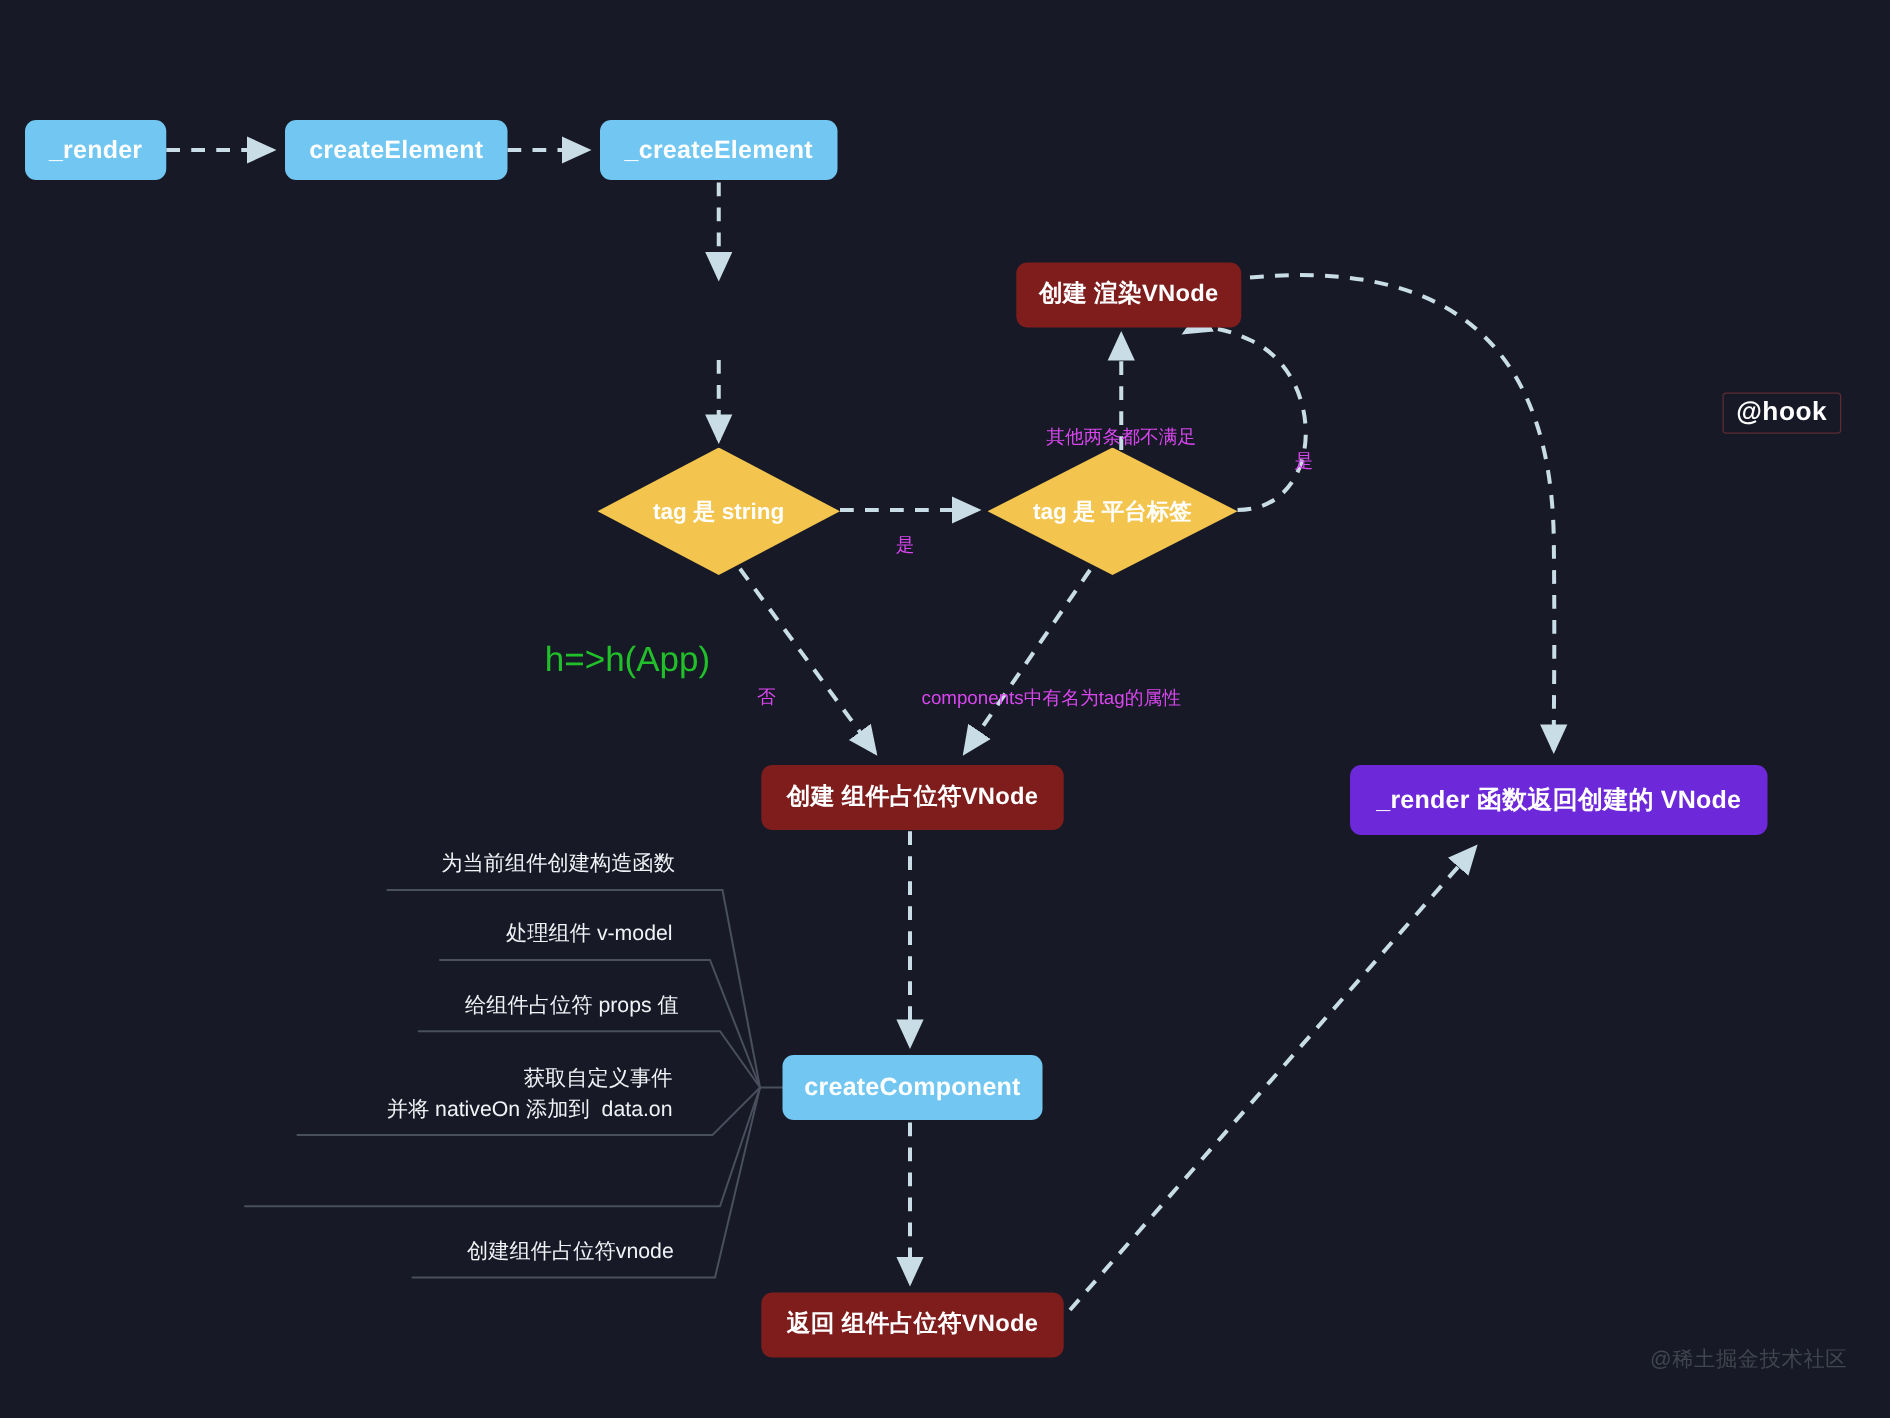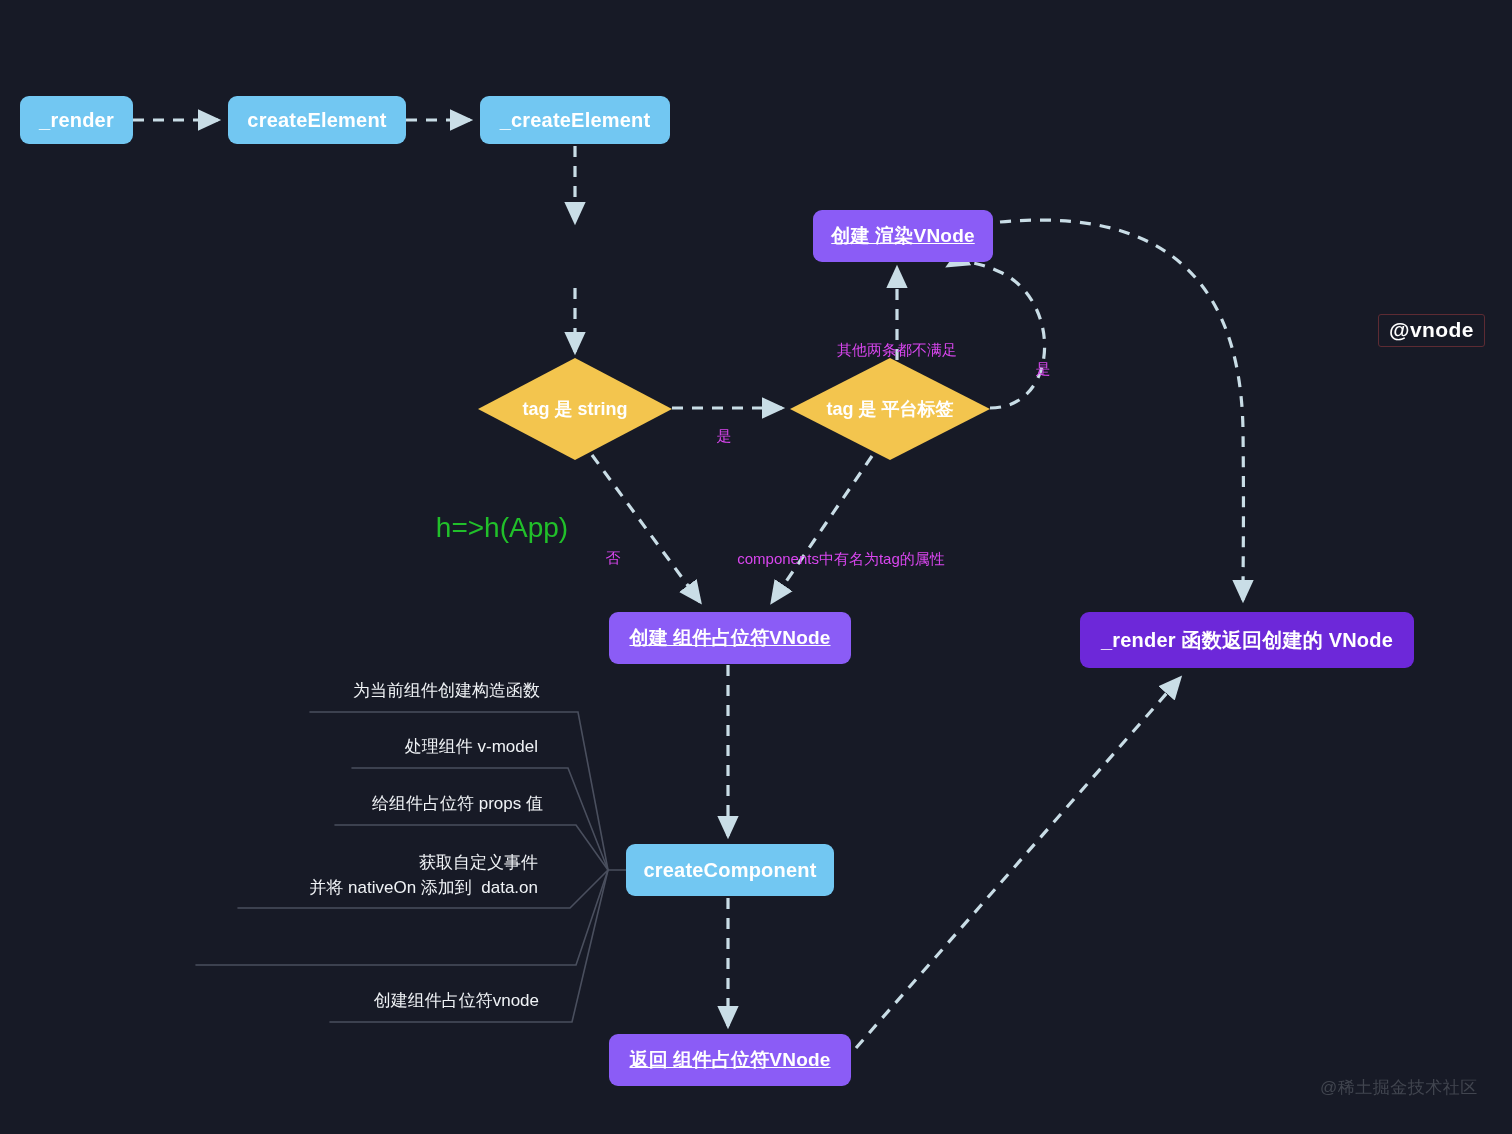--- a/index.html
+++ b/index.html
@@ -43,21 +43,21 @@
     justify-content: center;
     border-radius: 9px;
     color: #ffffff;
     font-weight: bold;
     letter-spacing: .2px;
     text-align: center;
     white-space: nowrap;
     line-height: 1.2;
   }
   .node.blue   { background: #72c7f2; }
-  .node.green  { background: #8b5cf6; text-decoration: underline; }
+  .node.green  { background: #7f1d1d; }
   .node.red    { background: #6d28d9; }
 
   
   .diamond-wrap {
     position: absolute;
   }
   .diamond-wrap .shape {
     position: absolute;
     inset: 0;
     background: #f3c54e;
@@ -242,17 +242,17 @@
   <div class="mind-item" style="left:0px; top:760px; width:538px;">处理组件 v-model</div>
 
   <div class="mind-item" style="left:0px; top:817px; width:543px;">给组件占位符 props 值</div>
 
   <div class="mind-item" style="left:0px; top:900px; width:538px;">获取自定义事件
 并将 nativeOn 添加到  data.on</div>
 
 
   <div class="mind-item" style="left:0px; top:1014px; width:539px;">创建组件占位符vnode</div>
 
-  <div class="badge-zygg" style="left:1378px; top:314px;">@vnode</div>
+  <div class="badge-zygg" style="left:1378px; top:314px;">@hook</div>
 
   <div class="watermark" style="left:1320px; top:1076px;">@稀土掘金技术社区</div>
 
 </div>
 
 </body></html>

